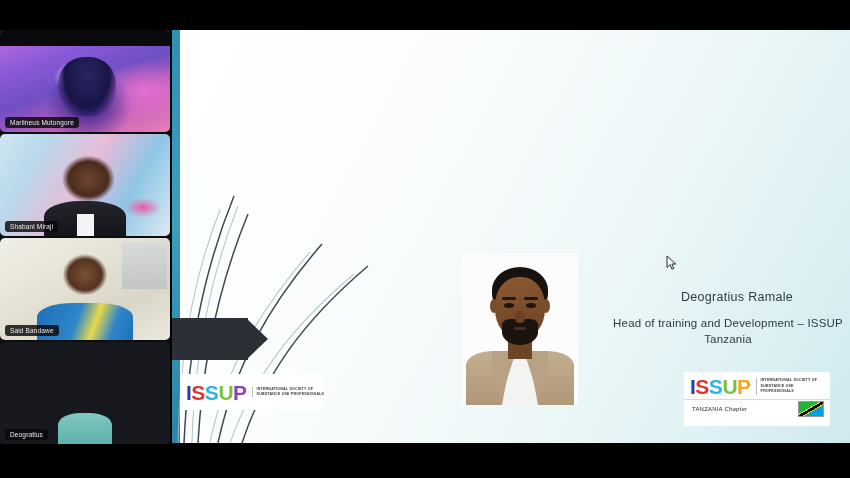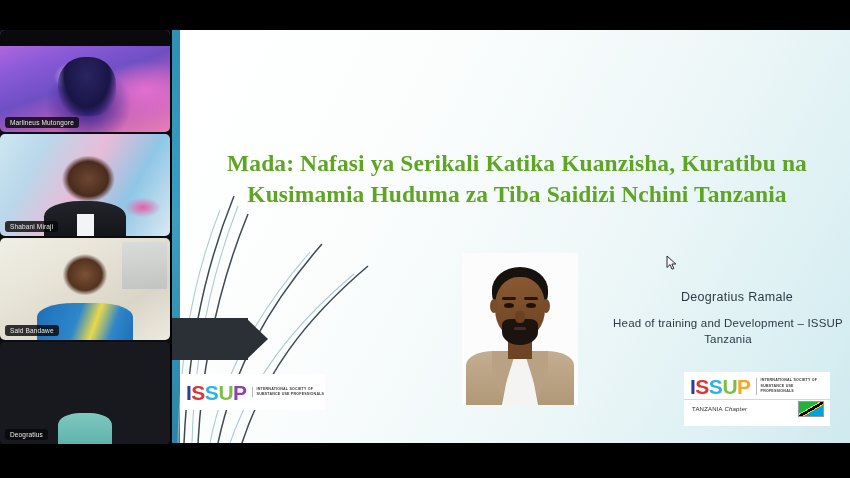--- a/index.html
+++ b/index.html
@@ -303,21 +303,20 @@
         <path d="M58 413 C 80 350, 118 298, 182 244"></path>
         <path d="M6 413 C 8 332, 18 256, 48 180"></path>
       </g>
     </svg>
 
     <div id="arrow-banner">
       <div class="bar"></div>
       <div class="head"></div>
     </div>
 
-    <div id="slide-title">Mada: Nafasi ya Serikali Katika Kuanzisha, Kuratibu na Kusimamia Huduma za Tiba Saidizi Nchini Tanzania</div>
 
     <div id="speaker-photo">
       <div class="ph-bg"></div>
       <div class="ph-jacket"></div>
       <div class="ph-shirt"></div>
       <div class="ph-lapel-l"></div>
       <div class="ph-lapel-r"></div>
       <div class="ph-neck"></div>
       <div class="ph-hair"></div>
       <div class="ph-face"></div>

